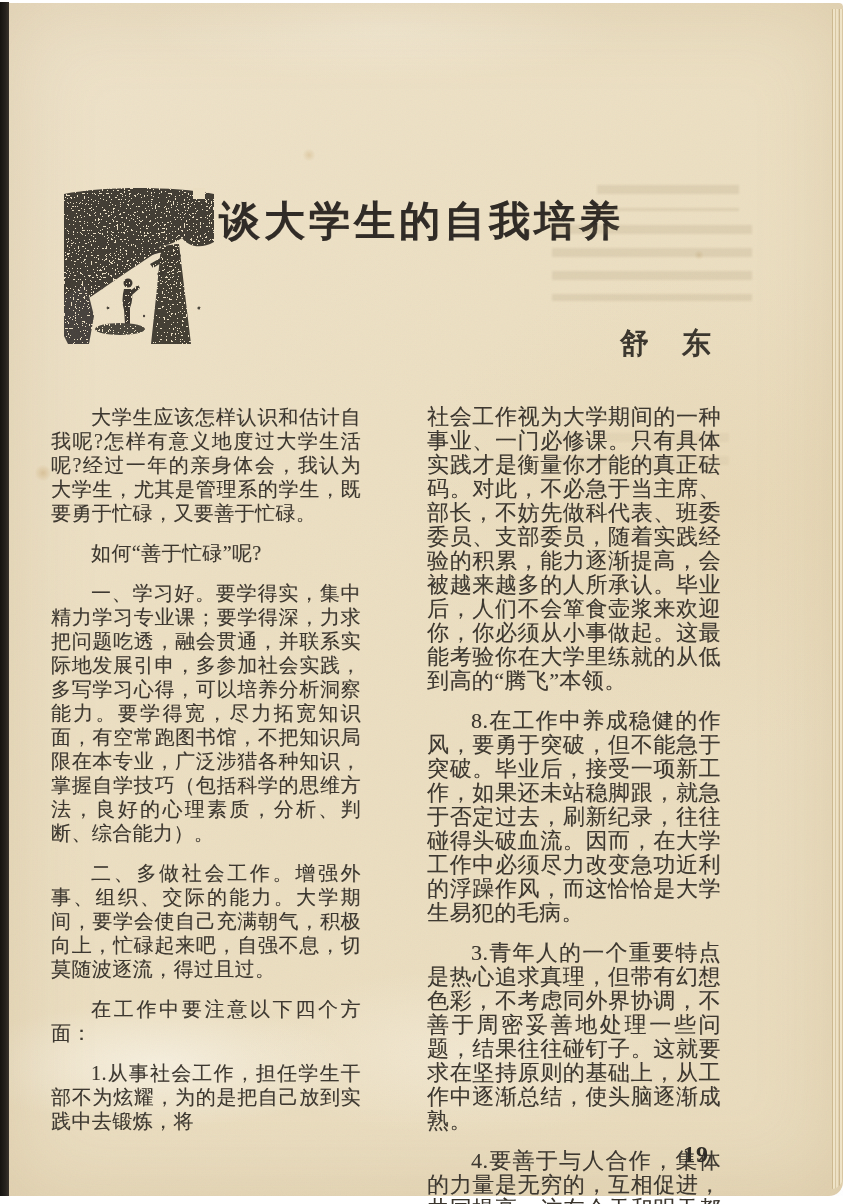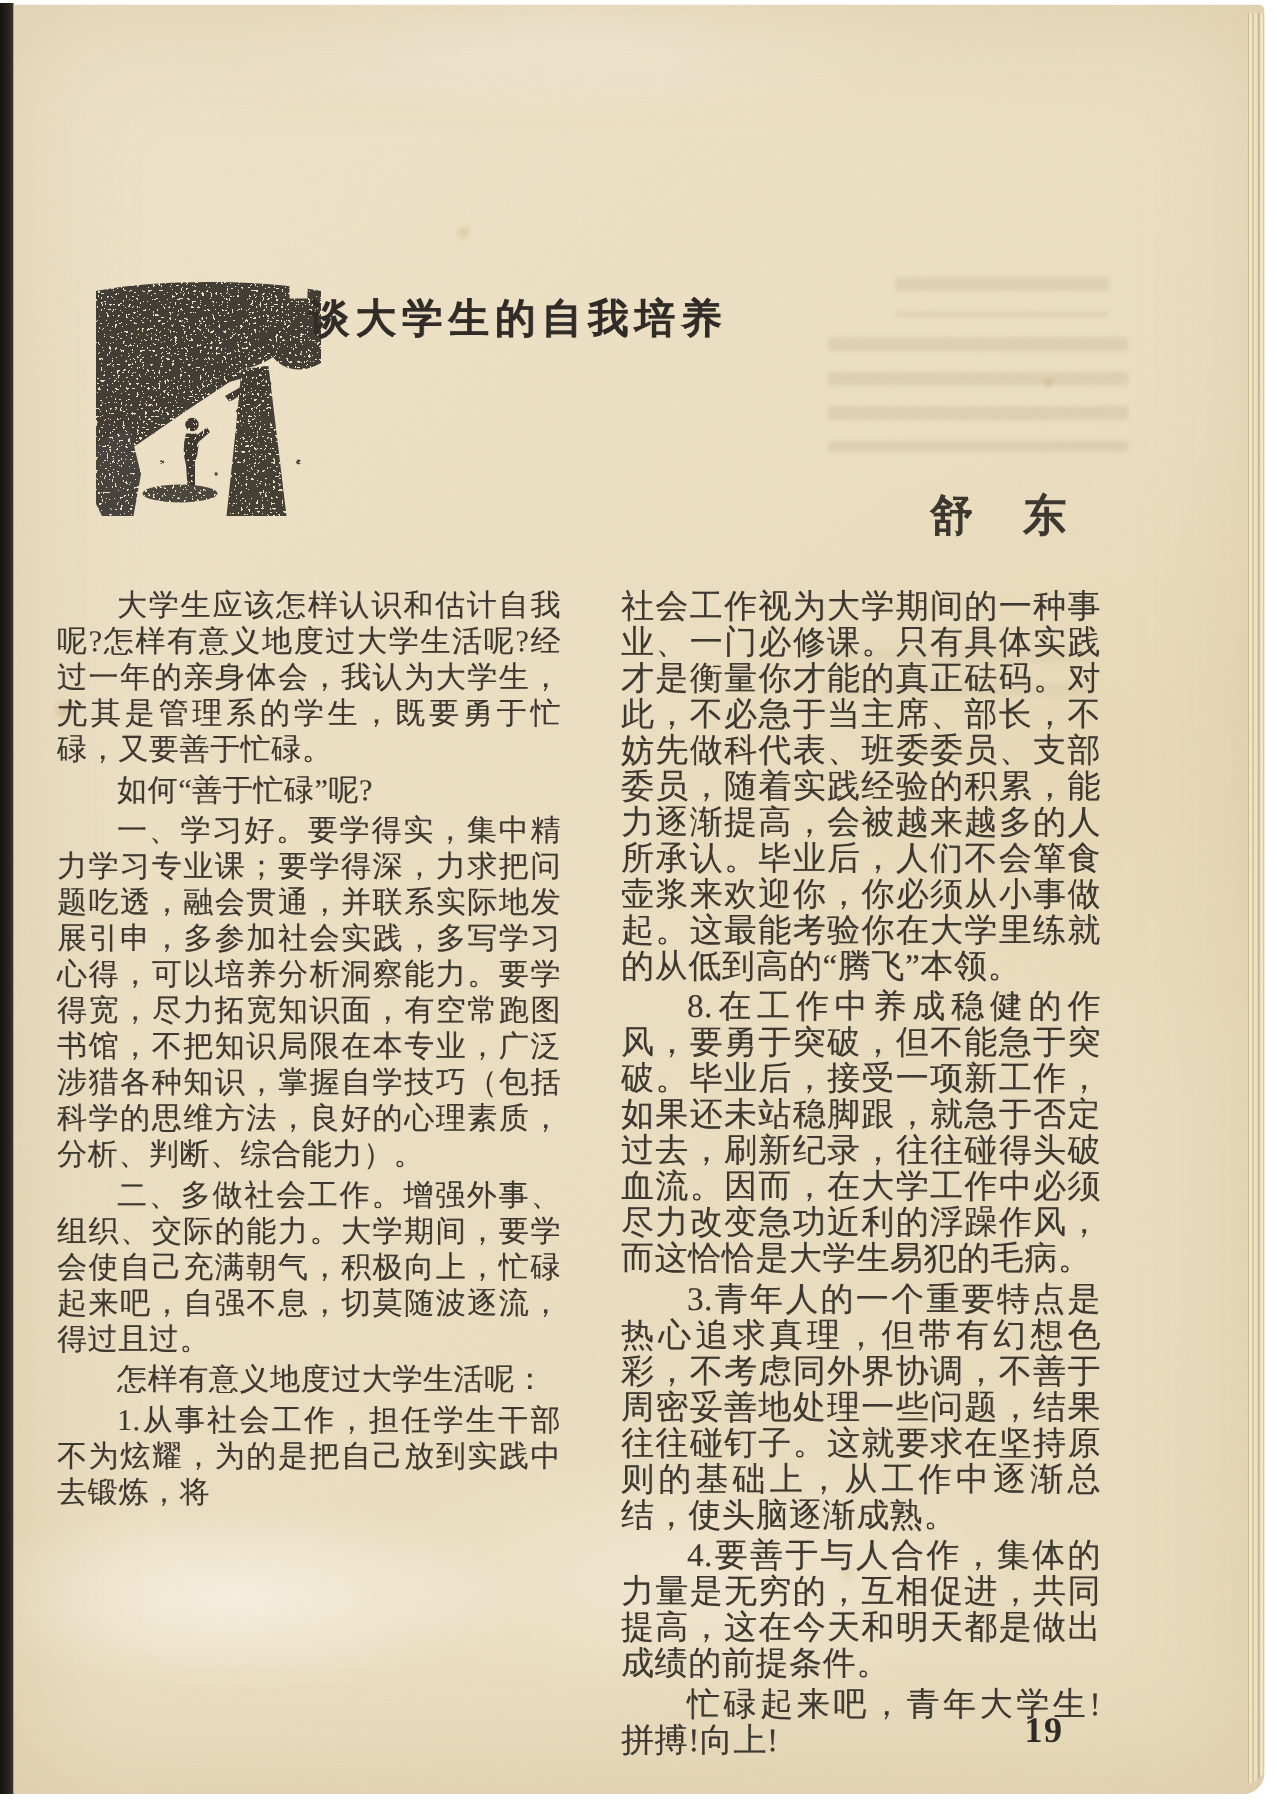--- a/index.html
+++ b/index.html
@@ -37,37 +37,37 @@
       rgba(201,180,138,0.85) 1px 2px,
       rgba(240,229,202,0.9) 2px 4px,
       rgba(214,196,158,0.8) 4px 5px,
       rgba(238,226,198,0.9) 5px 7px);
     border-bottom-right-radius:12px;
   }
   .headpiece{
     position:absolute;left:55px;top:185px;width:150px;height:156px;
   }
   .article-title{
-    position:absolute;left:197px;top:191px;margin:0;
-    font-size:27px;font-weight:700;letter-spacing:4px;
+    position:absolute;left:210px;top:191px;margin:0;
+    font-size:41px;font-weight:700;letter-spacing:4px;
     color:#2d2823;white-space:nowrap;
     text-shadow:0.4px 0.4px 0 rgba(45,40,35,0.5);
   }
   .author{
     position:absolute;left:611px;top:321px;
     font-size:29px;letter-spacing:2px;color:#39342c;font-weight:600;
     white-space:nowrap;
   }
   .col{
     position:absolute;top:386px;
     text-align:justify;
     color:#3a352d;
     text-shadow:0.3px 0.3px 0 rgba(58,53,45,0.35);
   }
-  .col p{margin:3px;padding:0;font-family:Liberation Serif, serif;}
+  .col p{margin:16px;padding:0;font-family:Liberation Serif, serif;}
   .col p.indent{text-indent:2em;}
   .col-left{
     left:26px;width:342px;
     font-size:20px;line-height:24px;letter-spacing:0.4px;
   }
   .col-right{
     left:402px;width:326px;
     font-size:22px;line-height:24px;letter-spacing:0.4px;
   }
   .page-number{
@@ -144,21 +144,21 @@
 
   <div class="ghost ghost-a"></div>
   <div class="ghost ghost-b"></div>
   <div class="ghost ghost-c"></div>
 
   <div class="col col-left">
     <p class="indent">大学生应该怎样认识和估计自我呢?怎样有意义地度过大学生活呢?经过一年的亲身体会，我认为大学生，尤其是管理系的学生，既要勇于忙碌，又要善于忙碌。</p>
     <p class="indent">如何“善于忙碌”呢?</p>
     <p class="indent">一、学习好。要学得实，集中精力学习专业课；要学得深，力求把问题吃透，融会贯通，并联系实际地发展引申，多参加社会实践，多写学习心得，可以培养分析洞察能力。要学得宽，尽力拓宽知识面，有空常跑图书馆，不把知识局限在本专业，广泛涉猎各种知识，掌握自学技巧（包括科学的思维方法，良好的心理素质，分析、判断、综合能力）。</p>
     <p class="indent">二、多做社会工作。增强外事、组织、交际的能力。大学期间，要学会使自己充满朝气，积极向上，忙碌起来吧，自强不息，切莫随波逐流，得过且过。</p>
-    <p class="indent">怎样有意义地度过大学生活呢：</p>
+    <p class="indent">在工作中要注意以下四个方面：</p>
     <p class="indent">1.从事社会工作，担任学生干部不为炫耀，为的是把自己放到实践中去锻炼，将</p>
   </div>
 
   <div class="col col-right">
     <p>社会工作视为大学期间的一种事业、一门必修课。只有具体实践才是衡量你才能的真正砝码。对此，不必急于当主席、部长，不妨先做科代表、班委委员、支部委员，随着实践经验的积累，能力逐渐提高，会被越来越多的人所承认。毕业后，人们不会箪食壶浆来欢迎你，你必须从小事做起。这最能考验你在大学里练就的从低到高的“腾飞”本领。</p>
     <p class="indent">8.在工作中养成稳健的作风，要勇于突破，但不能急于突破。毕业后，接受一项新工作，如果还未站稳脚跟，就急于否定过去，刷新纪录，往往碰得头破血流。因而，在大学工作中必须尽力改变急功近利的浮躁作风，而这恰恰是大学生易犯的毛病。</p>
     <p class="indent">3.青年人的一个重要特点是热心追求真理，但带有幻想色彩，不考虑同外界协调，不善于周密妥善地处理一些问题，结果往往碰钉子。这就要求在坚持原则的基础上，从工作中逐渐总结，使头脑逐渐成熟。</p>
     <p class="indent">4.要善于与人合作，集体的力量是无穷的，互相促进，共同提高，这在今天和明天都是做出成绩的前提条件。</p>
     <p class="indent">忙碌起来吧，青年大学生!拼搏!向上!</p>
   </div>

